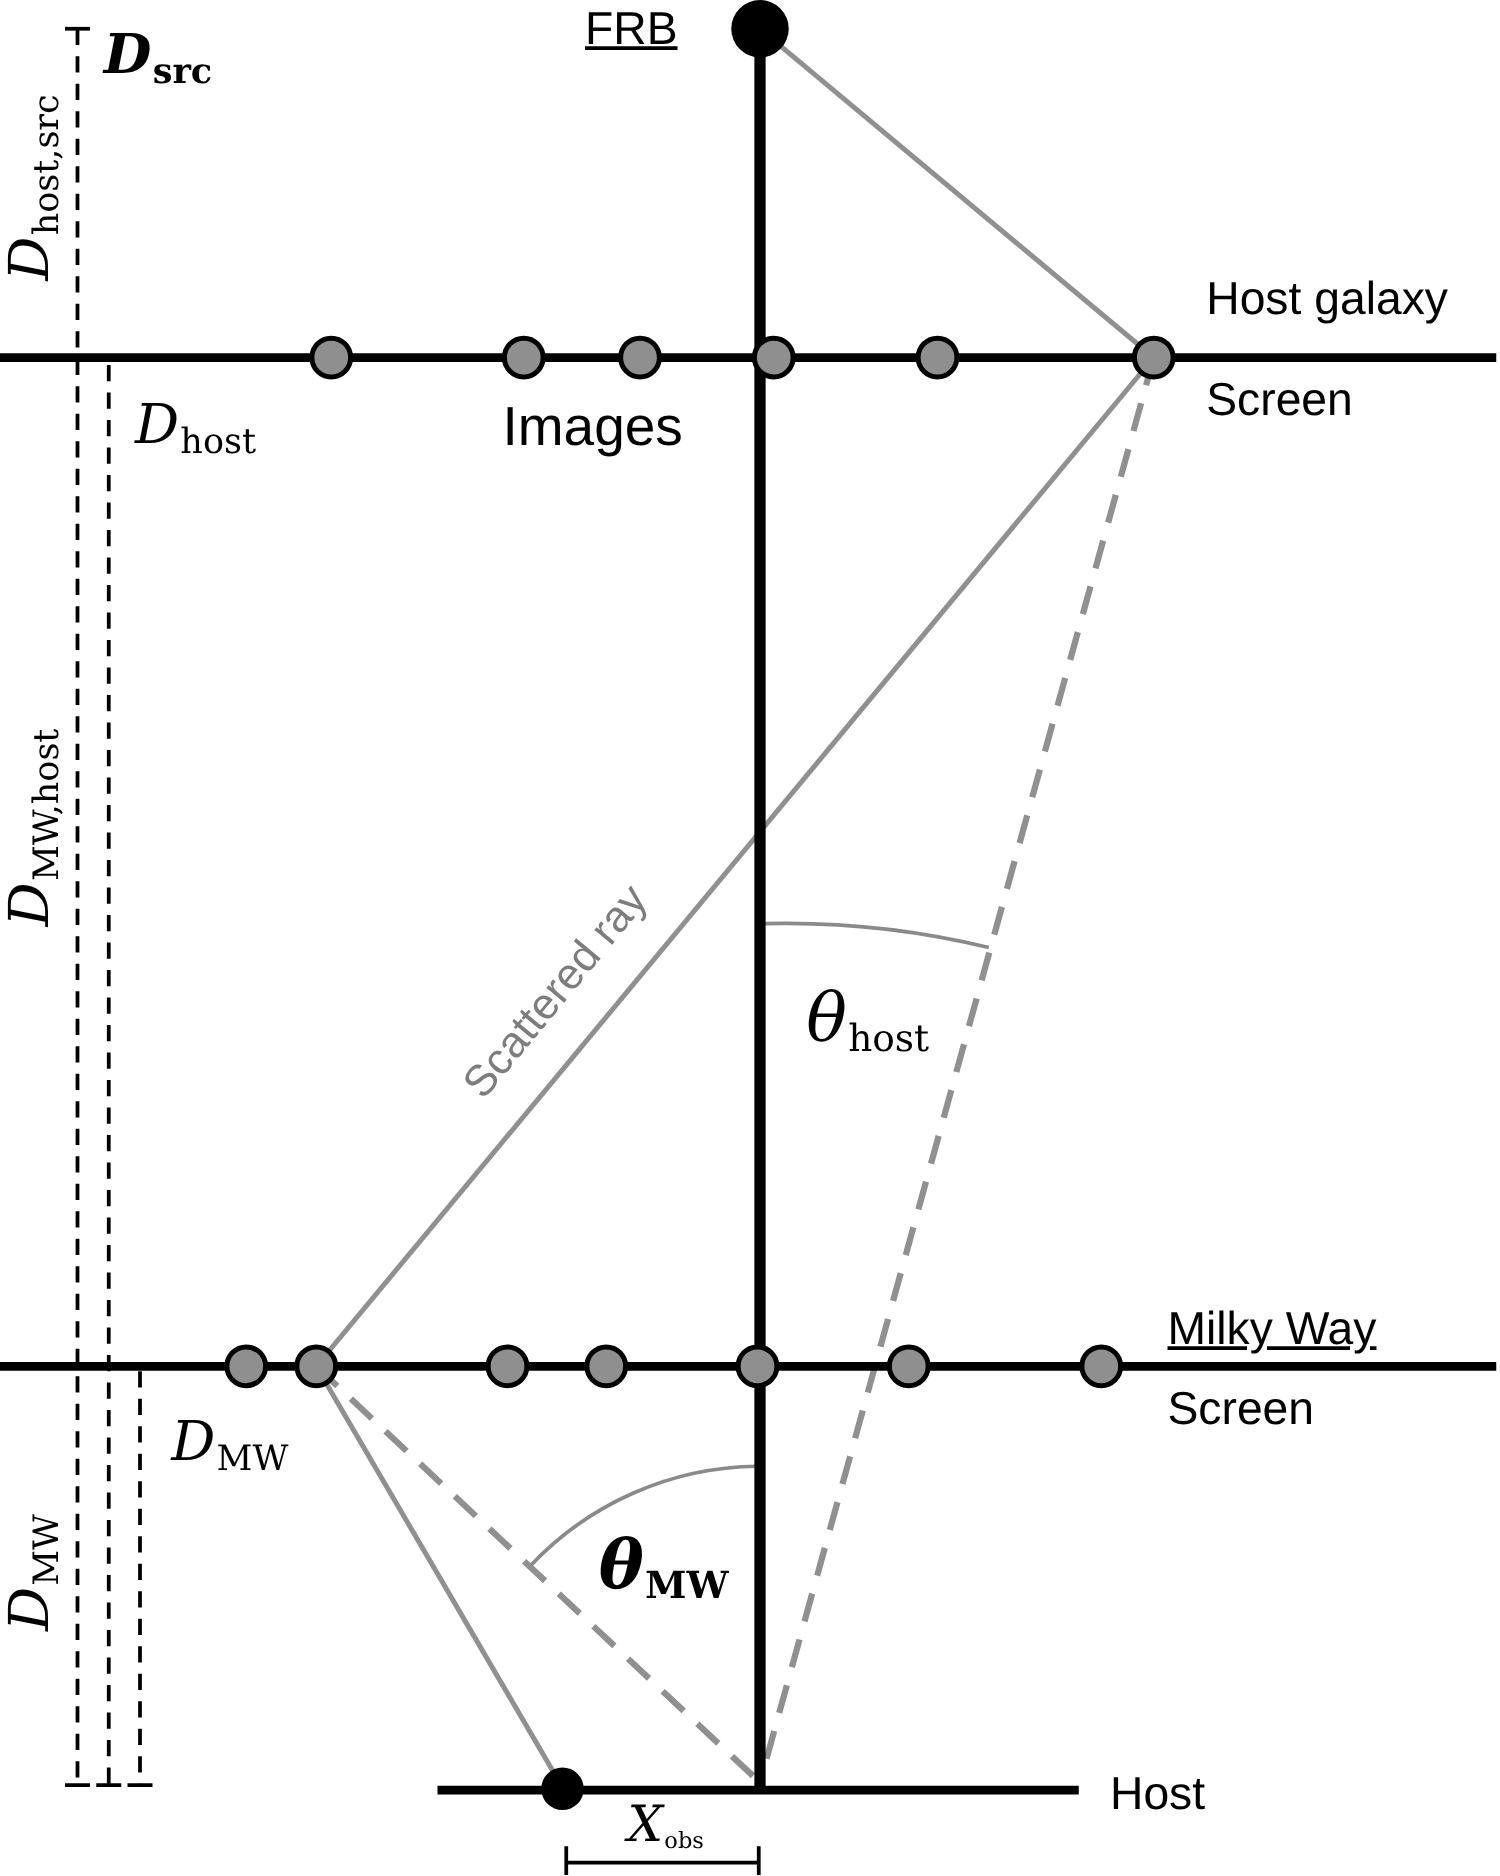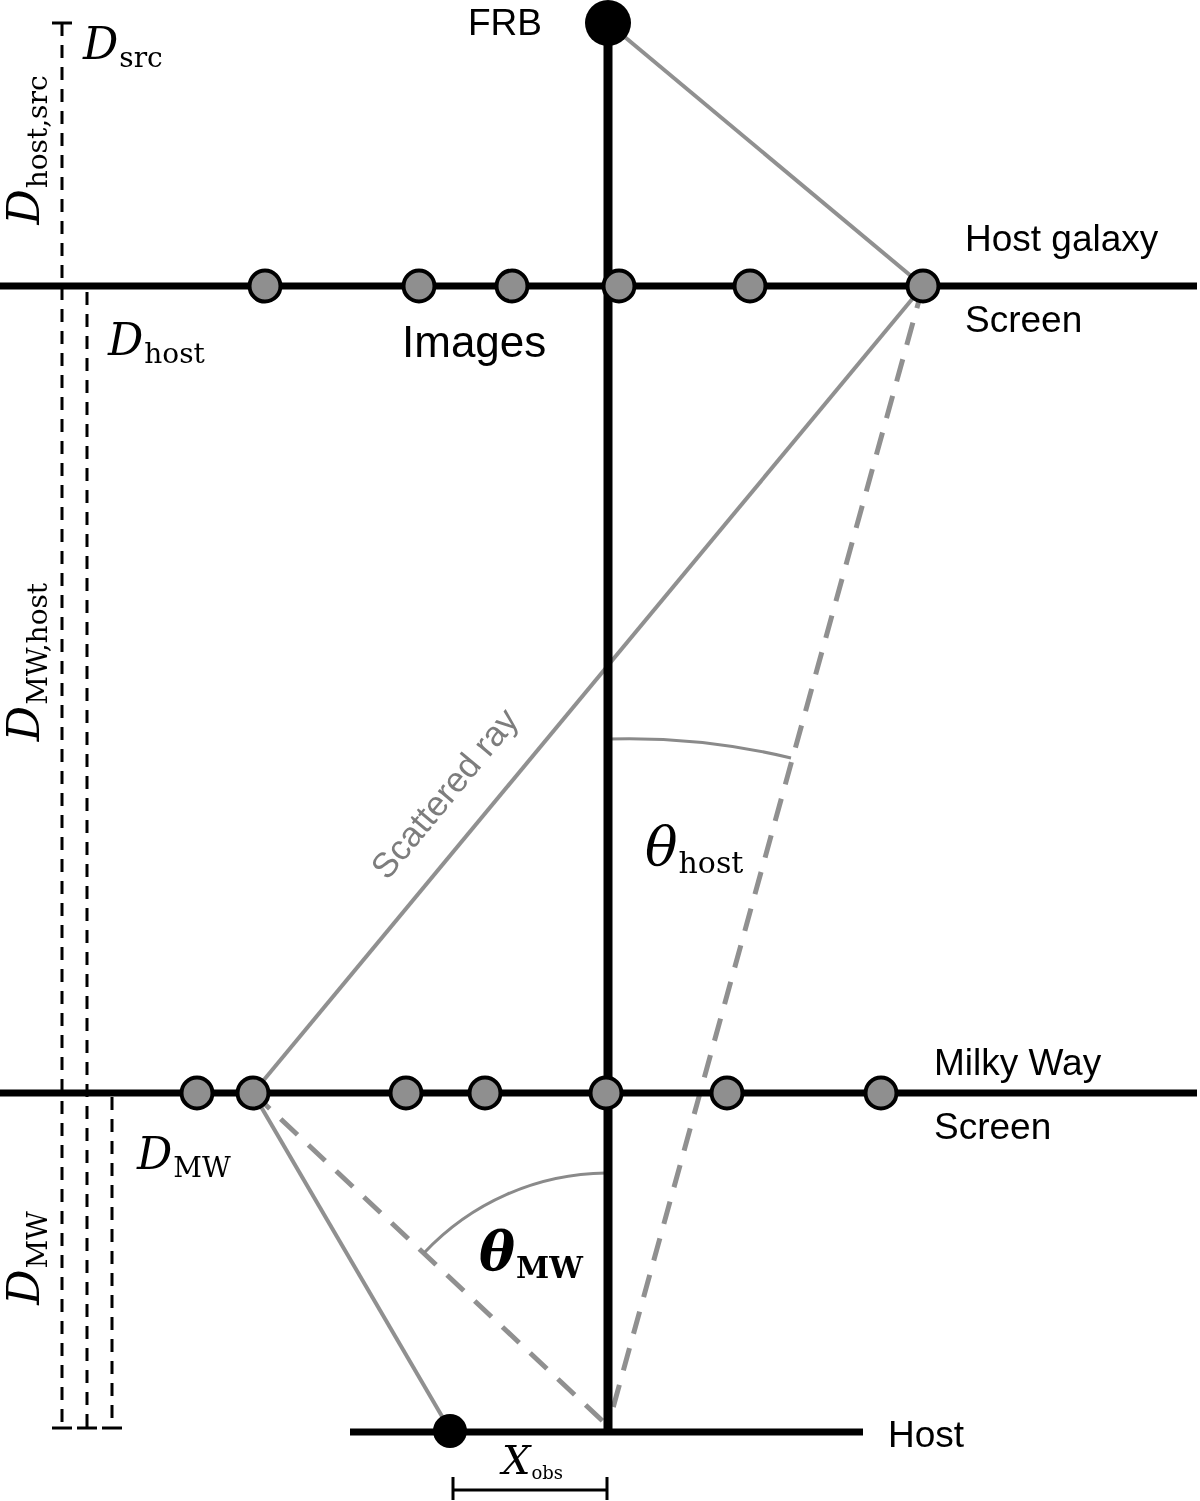--- a/index.html
+++ b/index.html
@@ -113,35 +113,35 @@
       <circle cx="485" cy="1093" r="15.5"></circle>
       <circle cx="606" cy="1093" r="15.5"></circle>
       <circle cx="727" cy="1093" r="15.5"></circle>
       <circle cx="881" cy="1093" r="15.5"></circle>
     </g>
 
     <circle cx="608" cy="23" r="23" fill="#000000"></circle>
     <circle cx="450" cy="1431" r="17" fill="#000000"></circle>
   </svg>
 
-  <div class="slabel" style="left:468px; top:4px;">FRB</div>
+  <div class="slabel" style="left:468px; top:4px;text-decoration:underline;">FRB</div>
 
   <div class="slabel" style="left:965px; top:220px;">Host galaxy</div>
   <div class="slabel" style="left:965px; top:301px;">Screen</div>
 
   <div class="slabel" style="left:402px; top:320px; font-size:44px;">Images</div>
 
-  <div class="slabel" style="left:934px; top:1044px;">Milky Way</div>
+  <div class="slabel" style="left:934px; top:1044px;text-decoration:underline;">Milky Way</div>
   <div class="slabel" style="left:934px; top:1108px;">Screen</div>
 
   <div class="slabel" style="left:888px; top:1416px;">Host</div>
 
   <div class="ray-label" style="left:444px; top:793px;">Scattered ray</div>
 
-  <div class="mlabel" style="left:83px; top:22px;">
+  <div class="mlabel" style="left:83px; top:22px;font-weight:bold;">
     <span class="mainvar">D</span><span class="sub">src</span>
   </div>
 
   <div class="mlabel rot" style="left:27px; top:150px;">
     <span class="mainvar">D</span><span class="sub">host,src</span>
   </div>
 
   <div class="mlabel" style="left:108px; top:318px;">
     <span class="mainvar">D</span><span class="sub">host</span>
   </div>
@@ -151,21 +151,21 @@
   </div>
 
   <div class="mlabel" style="left:137px; top:1132px;">
     <span class="mainvar">D</span><span class="sub">MW</span>
   </div>
 
   <div class="mlabel rot" style="left:27px; top:1258px;">
     <span class="mainvar">D</span><span class="sub">MW</span>
   </div>
 
-  <div class="mlabel theta" style="left:645px; top:788px;margin-top:32px;">
+  <div class="mlabel theta" style="left:645px; top:788px;">
     <span class="mainvar">θ</span><span class="sub">host</span>
   </div>
 
   <div class="mlabel theta" style="left:479px; top:1224px;font-weight:bold;">
     <span class="mainvar">θ</span><span class="sub">MW</span>
   </div>
 
   <div class="mlabel xobs" style="left:502px; top:1440px;">
     <span class="mainvar">X</span><span class="sub">obs</span>
   </div>

